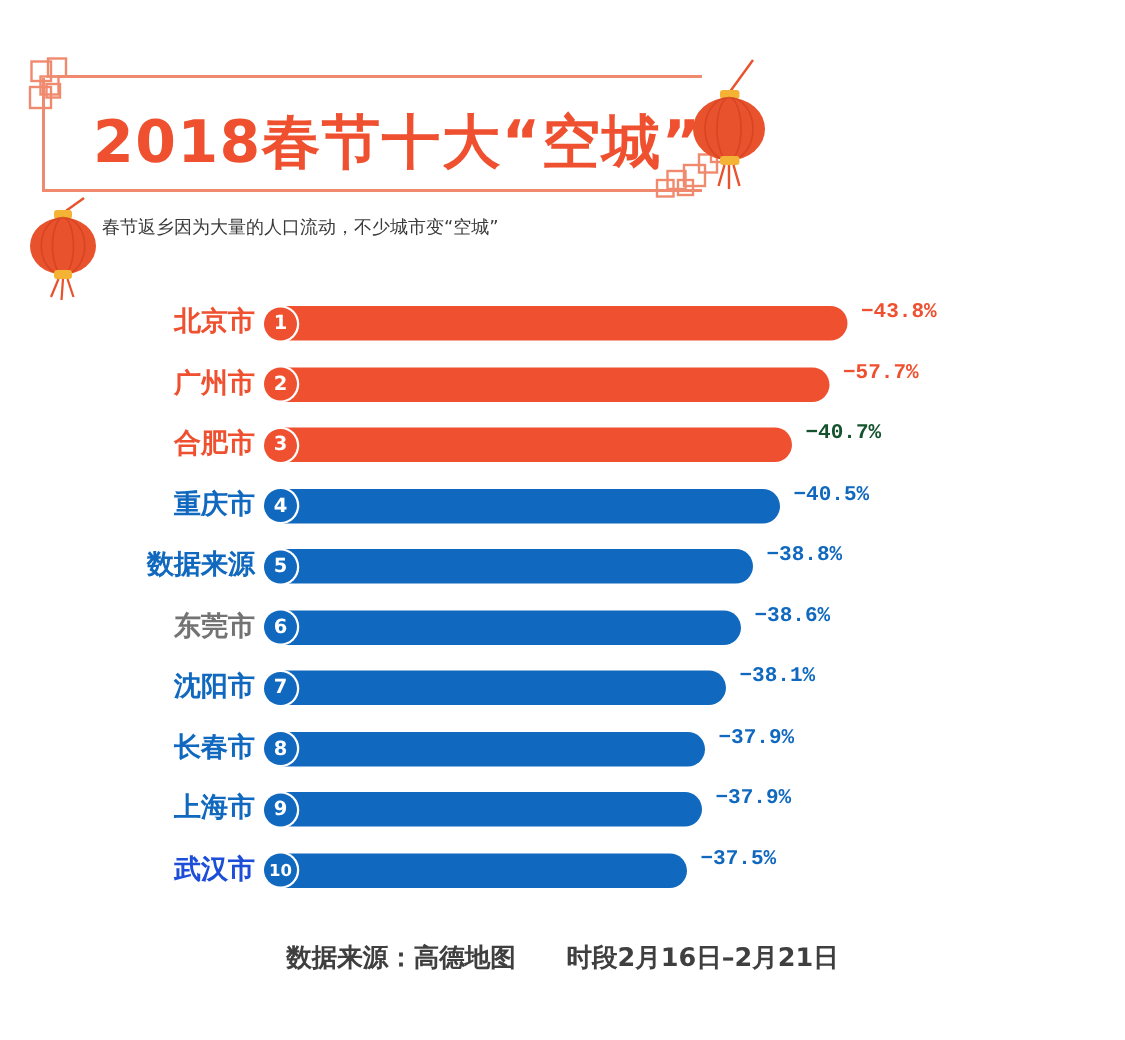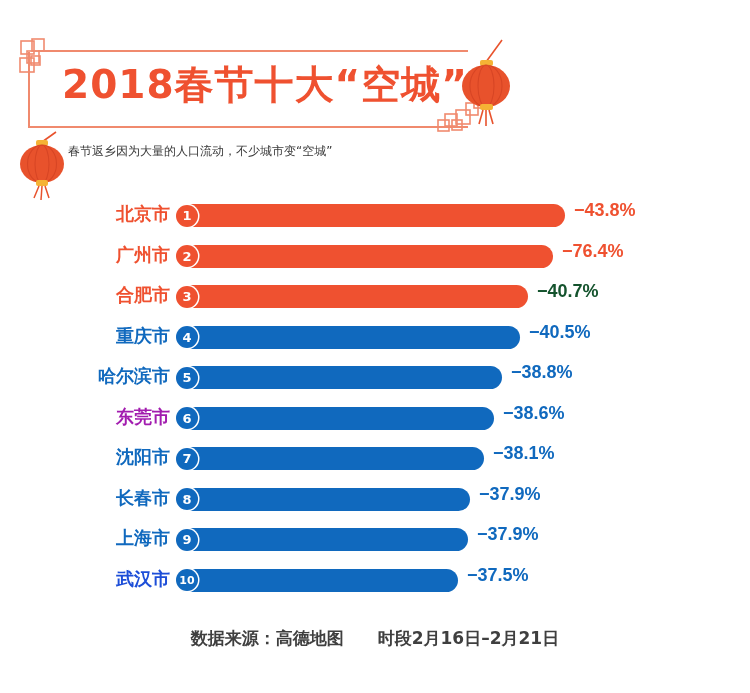--- a/index.html
+++ b/index.html
@@ -22,21 +22,21 @@
     background:#f08a6e;
   }
   .frame-hline-bottom{
     position:absolute;left:28px;top:126px;height:2px;width:440px;
     background:#f08a6e;
   }
   .corner-tl{position:absolute;left:18px;top:38px;width:52px;height:52px;}
   .corner-br{position:absolute;left:436px;top:92px;width:58px;height:46px;}
 
   .title{
-    position:absolute;left:62px;top:58px;
+    position:absolute;left:62px;top:68px;
     font-size:39px;font-weight:bold;color:#ef5130;
     letter-spacing:1px;white-space:nowrap;
     font-family:"DejaVu Sans","Liberation Sans",sans-serif;
   }
   .lantern-top{position:absolute;left:452px;top:36px;width:70px;height:105px;}
   .lantern-sub{position:absolute;left:12px;top:128px;width:62px;height:76px;}
 
   .subtitle{
     position:absolute;left:68px;top:143px;
     font-size:12px;color:#3a3a3a;white-space:nowrap;
@@ -59,22 +59,22 @@
     position:absolute;left:0;top:0.5px;width:22px;height:22px;
     border-radius:50%;
     color:#ffffff;font-size:13px;font-weight:bold;
     display:flex;align-items:center;justify-content:center;
     line-height:1;z-index:2;
     font-family:"DejaVu Sans","Liberation Sans",sans-serif;
   }
   .row-badge.wide{font-size:11px;}
   .row-value{
     position:absolute;top:4px;
-    font-size:18px;font-weight:bold;white-space:nowrap;
-    font-family:Liberation Sans, sans-serif;
+    font-size:14px;font-weight:bold;white-space:nowrap;
+    font-family:Liberation Mono, monospace;
   }
 
   
   .footer{
     position:absolute;left:0;top:627px;width:750px;
     text-align:center;padding-right:18px;
     font-size:17px;font-weight:bold;color:#3f3f3f;white-space:nowrap;
     font-family:"DejaVu Sans","Liberation Sans",sans-serif;
   }
   .footer .sep{display:inline-block;width:22px;}
@@ -153,48 +153,48 @@
           <div class="row-badge" style="background: rgb(239, 81, 48); box-shadow: rgb(255, 255, 255) 0px 0px 0px 1.5px;">1</div>
         </div>
         <div class="row-value" style="color: rgb(239, 81, 48); left: 574px;">−43.8%</div>
       </div>
       <div class="row">
         <div class="row-label" style="color: rgb(239, 81, 48);">广州市</div>
         <div class="row-track" style="width: 377px;">
           <div class="row-bar" style="width: 377px; background: rgb(239, 81, 48);"></div>
           <div class="row-badge" style="background: rgb(239, 81, 48); box-shadow: rgb(255, 255, 255) 0px 0px 0px 1.5px;">2</div>
         </div>
-        <div class="row-value" style="color: rgb(239, 81, 48); left: 562px;">−76.4%</div>
+        <div class="row-value" style="color: rgb(239, 81, 48); left: 562px;">−57.7%</div>
       </div>
       <div class="row">
         <div class="row-label" style="color: rgb(239, 81, 48);">合肥市</div>
         <div class="row-track" style="width: 352px;">
           <div class="row-bar" style="width: 352px; background: rgb(239, 81, 48);"></div>
           <div class="row-badge" style="background: rgb(239, 81, 48); box-shadow: rgb(255, 255, 255) 0px 0px 0px 1.5px;">3</div>
         </div>
         <div class="row-value" style="color: #14532d; left: 537px;">−40.7%</div>
       </div>
       <div class="row">
         <div class="row-label" style="color: rgb(16, 105, 190);">重庆市</div>
         <div class="row-track" style="width: 344px;">
           <div class="row-bar" style="width: 344px; background: rgb(16, 105, 190);"></div>
           <div class="row-badge" style="background: rgb(16, 105, 190); box-shadow: rgb(255, 255, 255) 0px 0px 0px 1.5px;">4</div>
         </div>
         <div class="row-value" style="color: rgb(16, 105, 190); left: 529px;">−40.5%</div>
       </div>
       <div class="row">
-        <div class="row-label" style="color: rgb(16, 105, 190);">哈尔滨市</div>
+        <div class="row-label" style="color: rgb(16, 105, 190);">数据来源</div>
         <div class="row-track" style="width: 326px;">
           <div class="row-bar" style="width: 326px; background: rgb(16, 105, 190);"></div>
           <div class="row-badge" style="background: rgb(16, 105, 190); box-shadow: rgb(255, 255, 255) 0px 0px 0px 1.5px;">5</div>
         </div>
         <div class="row-value" style="color: rgb(16, 105, 190); left: 511px;">−38.8%</div>
       </div>
       <div class="row">
-        <div class="row-label" style="color: #a21caf;">东莞市</div>
+        <div class="row-label" style="color: #737373;">东莞市</div>
         <div class="row-track" style="width: 318px;">
           <div class="row-bar" style="width: 318px; background: rgb(16, 105, 190);"></div>
           <div class="row-badge" style="background: rgb(16, 105, 190); box-shadow: rgb(255, 255, 255) 0px 0px 0px 1.5px;">6</div>
         </div>
         <div class="row-value" style="color: rgb(16, 105, 190); left: 503px;">−38.6%</div>
       </div>
       <div class="row">
         <div class="row-label" style="color: rgb(16, 105, 190);">沈阳市</div>
         <div class="row-track" style="width: 308px;">
           <div class="row-bar" style="width: 308px; background: rgb(16, 105, 190);"></div>

